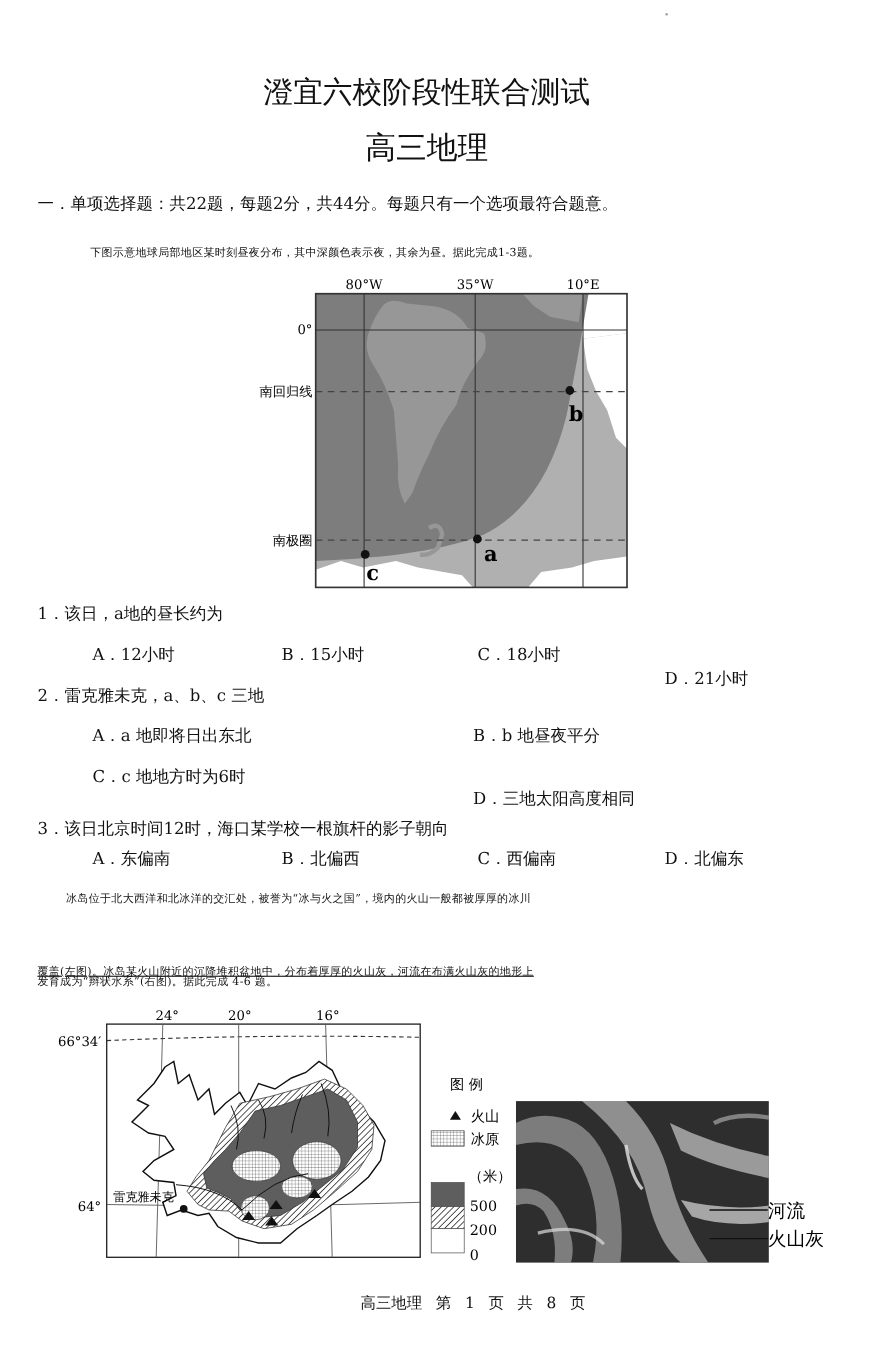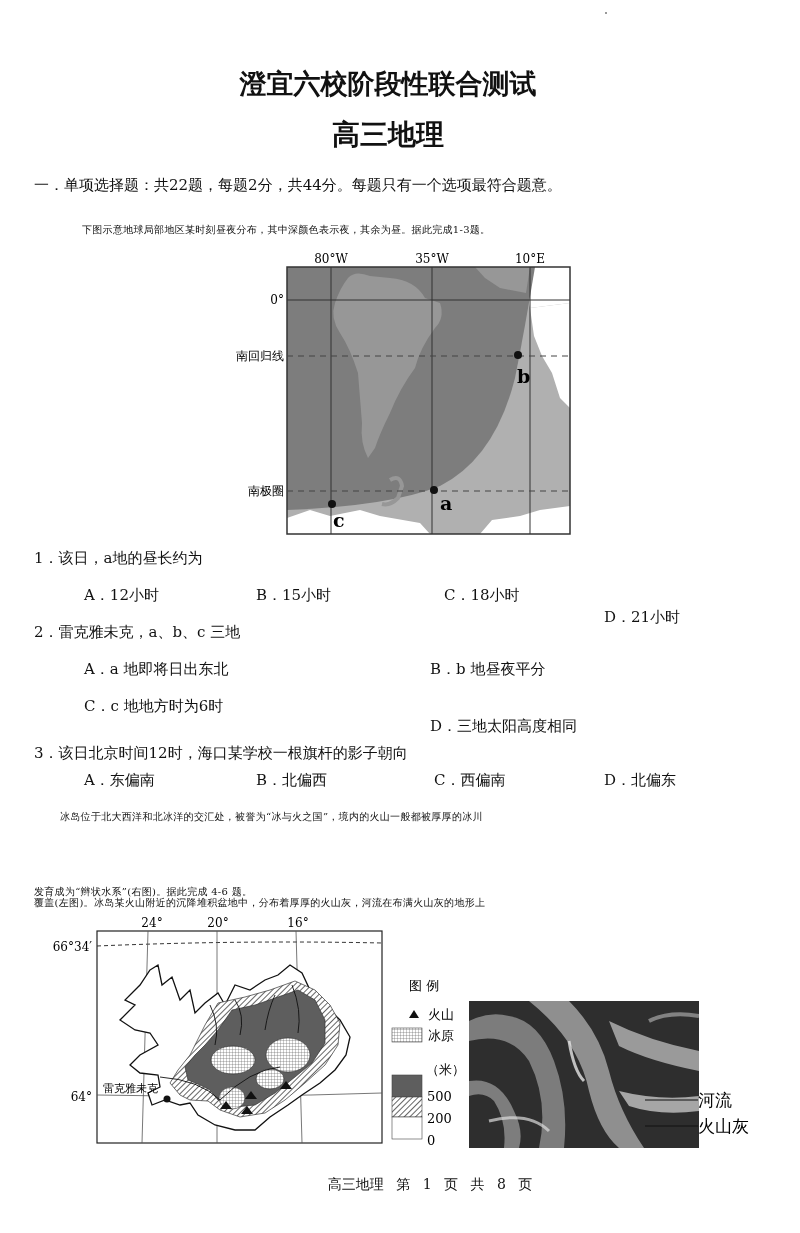--- a/index.html
+++ b/index.html
@@ -1,19 +1,19 @@
 <!DOCTYPE html>
 <html><head>
 <meta charset="utf-8">
 <style>
   html, body { margin: 0; padding: 0; background: #ffffff; }
   body { width: 800px; height: 1233px; position: relative; overflow: hidden;
          font-family: "DejaVu Serif", "Liberation Serif", serif; color: #111; }
   .abs { position: absolute; }
-  .title { left: 0; width: 776px; text-align: center; font-family: "DejaVu Sans", sans-serif; font-weight: bold; }
+  .title { left: 0; width: 776px; text-align: center; font-family: "DejaVu Sans", sans-serif; font-weight: normal; }
   .t1 { top: 66px; font-size: 27px; letter-spacing: 0px; }
   .t2 { top: 116px; font-size: 28px; }
   .txt { font-size: 15px; white-space: nowrap; }
   .opt { font-size: 15px; white-space: nowrap; }
   .para { font-size: 10px; white-space: nowrap; letter-spacing: 0.3px; }
   .footer { top: 1176px; left: 0; width: 800px; text-align: center; font-size: 14px; word-spacing: 8px; padding-left: 30px; }
   svg text { font-family: "DejaVu Serif", "Liberation Serif", serif; }
   .dot-top { left: 605px; top: 12px; width: 2px; height: 2px; background: #999; }
 </style>
 </head>
@@ -74,41 +74,41 @@
   <text x="210" y="262" font-size="19" font-weight="bold" font-family="DejaVu Sans, sans-serif">a</text>
   <circle cx="102" cy="256" r="4" fill="#111"></circle>
   <text x="103" y="279" font-size="19" font-weight="bold" font-family="DejaVu Sans, sans-serif">c</text>
 </svg>
 
 <div class="abs txt" style="left:34px; top:549px;">
   <span>1．</span><span>该日，a地的昼长约为</span>
 </div>
 <div class="abs opt" style="left:84px; top:586px;"><span>A．</span><span>12小时</span></div>
 <div class="abs opt" style="left:256px; top:586px;"><span>B．</span><span>15小时</span></div>
-<div class="abs opt" style="left:444px; top:586px;text-align:right;"><span>C．</span><span>18小时</span></div>
+<div class="abs opt" style="left:434px; top:586px;text-align:right;"><span>C．</span><span>18小时</span></div>
 <div class="abs opt" style="left:604px; top:608px;"><span>D．</span><span>21小时</span></div>
 
 <div class="abs txt" style="left:34px; top:623px;">
   <span>2．</span><span>雷克雅未克，a、b、c 三地</span>
 </div>
 <div class="abs opt" style="left:84px; top:660px;"><span>A．</span><span>a 地即将日出东北</span></div>
 <div class="abs opt" style="left:430px; top:660px;"><span>B．</span><span>b 地昼夜平分</span></div>
 <div class="abs opt" style="left:84px; top:697px;"><span>C．</span><span>c 地地方时为6时</span></div>
 <div class="abs opt" style="left:430px; top:697px;margin-top:20px;"><span>D．</span><span>三地太阳高度相同</span></div>
 
 <div class="abs txt" style="left:34px; top:734px;margin-top:10px;">
   <span>3．</span><span>该日北京时间12时，海口某学校一根旗杆的影子朝向</span>
 </div>
 <div class="abs opt" style="left:84px; top:771px;"><span>A．</span><span>东偏南</span></div>
 <div class="abs opt" style="left:256px; top:771px;"><span>B．</span><span>北偏西</span></div>
 <div class="abs opt" style="left:434px; top:771px;"><span>C．</span><span>西偏南</span></div>
 <div class="abs opt" style="left:604px; top:771px;"><span>D．</span><span>北偏东</span></div>
 
 <div class="abs para" style="left:60px; top:810px;">冰岛位于北大西洋和北冰洋的交汇处，被誉为“冰与火之国”，境内的火山一般都被厚厚的冰川</div>
-<div class="abs para" style="left:34px; top:896px;">覆盖(左图)。冰岛某火山附近的沉降堆积盆地中，分布着厚厚的火山灰，河流在布满火山灰的地形上</div>
+<div class="abs para" style="left:34px; top:876px;text-decoration:underline;">覆盖(左图)。冰岛某火山附近的沉降堆积盆地中，分布着厚厚的火山灰，河流在布满火山灰的地形上</div>
 <div class="abs para" style="left:34px; top:885px;">发育成为“辫状水系”(右图)。据此完成 4-6 题。</div>
 
 <svg class="abs" style="left:40px; top:905px;" width="360" height="250">
   <defs>
     <pattern id="hatch" width="4" height="4" patternUnits="userSpaceOnUse" patternTransform="rotate(45)">
       <rect width="4" height="4" fill="#fff"></rect>
       <line x1="0" y1="0" x2="0" y2="4" stroke="#222" stroke-width="1.4"></line>
     </pattern>
     <pattern id="grid" width="3" height="3" patternUnits="userSpaceOnUse">
       <rect width="3" height="3" fill="#fff"></rect>

